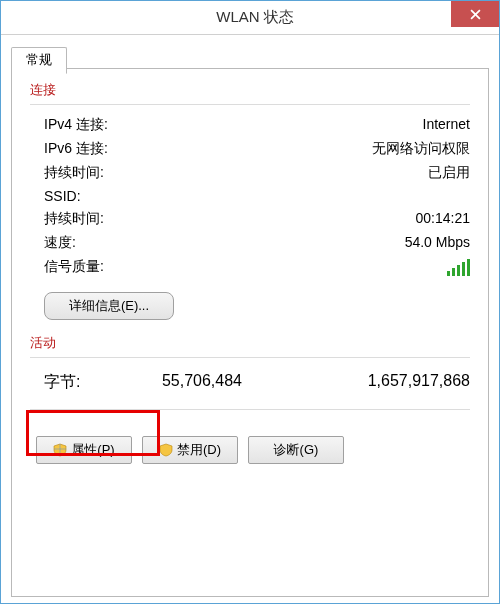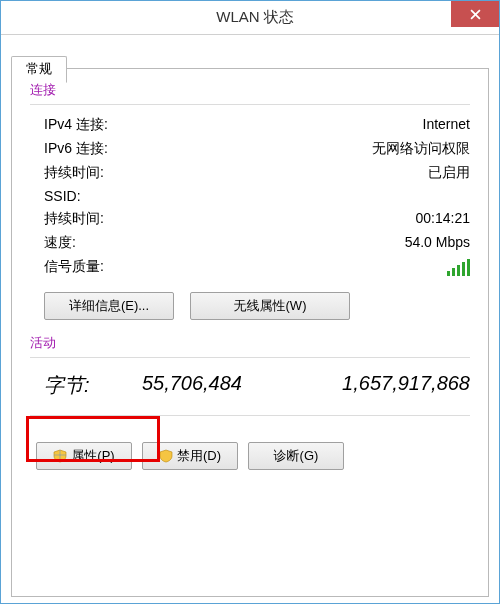--- a/index.html
+++ b/index.html
@@ -33,49 +33,49 @@
     padding: 8px 10px 6px 10px;
     display: flex; flex-direction: column;
   }
   .tabstrip { display: flex; align-items: flex-end; height: 26px; position: relative; }
   .tab {
     padding: 3px 14px 4px 14px;
     border: 1px solid #b9b9b9;
     border-bottom: 1px solid #fff;
     background: #fff;
     border-radius: 2px 2px 0 0;
-    position: relative; top: 14px;
+    position: relative; top: 5px;
     font-size: 13px;
   }
   .tabstrip-line { flex:1; border-bottom:1px solid #b9b9b9; height:1px; align-self:flex-end; }
   .tab-page {
     border: 1px solid #b9b9b9; border-top: none;
     flex: 1; padding: 12px 18px 10px 18px;
     display: flex; flex-direction: column;
   }
-  .group-label { color: #a21caf; font-size: 13px; margin-bottom: 2px; }
+  .group-label { color: #b91c1c; font-size: 13px; margin-bottom: 2px; }
   .group-line { border-top: 1px solid #dcdcdc; margin: 3px 0 8px 0; }
   .kv { display: flex; justify-content: space-between; padding: 3px 0 3px 14px; font-size: 14px; }
   .kv .k { }
   .kv .v { text-align: right; }
   .btnrow { display: flex; gap: 16px; padding: 10px 0 0 14px; }
   .btn {
     min-width: 130px; height: 28px;
     border: 1px solid #a0a0a0;
     background: linear-gradient(#f5f5f5,#e4e4e4);
     display: inline-flex; align-items: center; justify-content: center;
     font-size: 13px; padding: 0 16px;
-    border-radius: 2px;
+    border-radius: 8px;
   }
   .activity-row {
     display: flex; align-items: center; justify-content: space-between;
     padding: 4px 0 4px 14px;
   }
   .activity-icon { width: 78px; height: 52px; position: relative; }
-  .bytes-row { display: flex; justify-content: space-between; padding: 6px 0 6px 14px; font-size: 20px; font-style: italic; }
+  .bytes-row { display: flex; justify-content: space-between; padding: 6px 0 6px 14px; font-size: 16px; }
   .bytes-row .mid { width: 78px; }
   .bottom-btns { display: flex; gap: 10px; padding: 18px 6px 0 6px; }
   .sbtn {
     height: 28px; min-width: 96px;
     border: 1px solid #a0a0a0;
     background: linear-gradient(#f5f5f5,#e4e4e4);
     display: inline-flex; align-items: center; justify-content: center;
     font-size: 13px; padding: 0 12px; gap: 4px;
     border-radius: 2px;
   }
@@ -158,21 +158,20 @@
               <span></span>
               <span></span>
               <span></span>
               <span></span>
             </span>
         </span>
       </div>
 
       <div class="btnrow">
         <div class="btn">详细信息(E)...</div>
-        <div class="btn" style="min-width:160px">无线属性(W)</div>
       </div>
 
       <div style="height:14px"></div>
       <div class="group-label">活动</div>
       <div class="group-line"></div>
 
 
       <div class="bytes-row">
         <span style="width:60px">字节:</span>
         <span style="flex:1;text-align:right;padding-right:12px">55,706,484</span>

